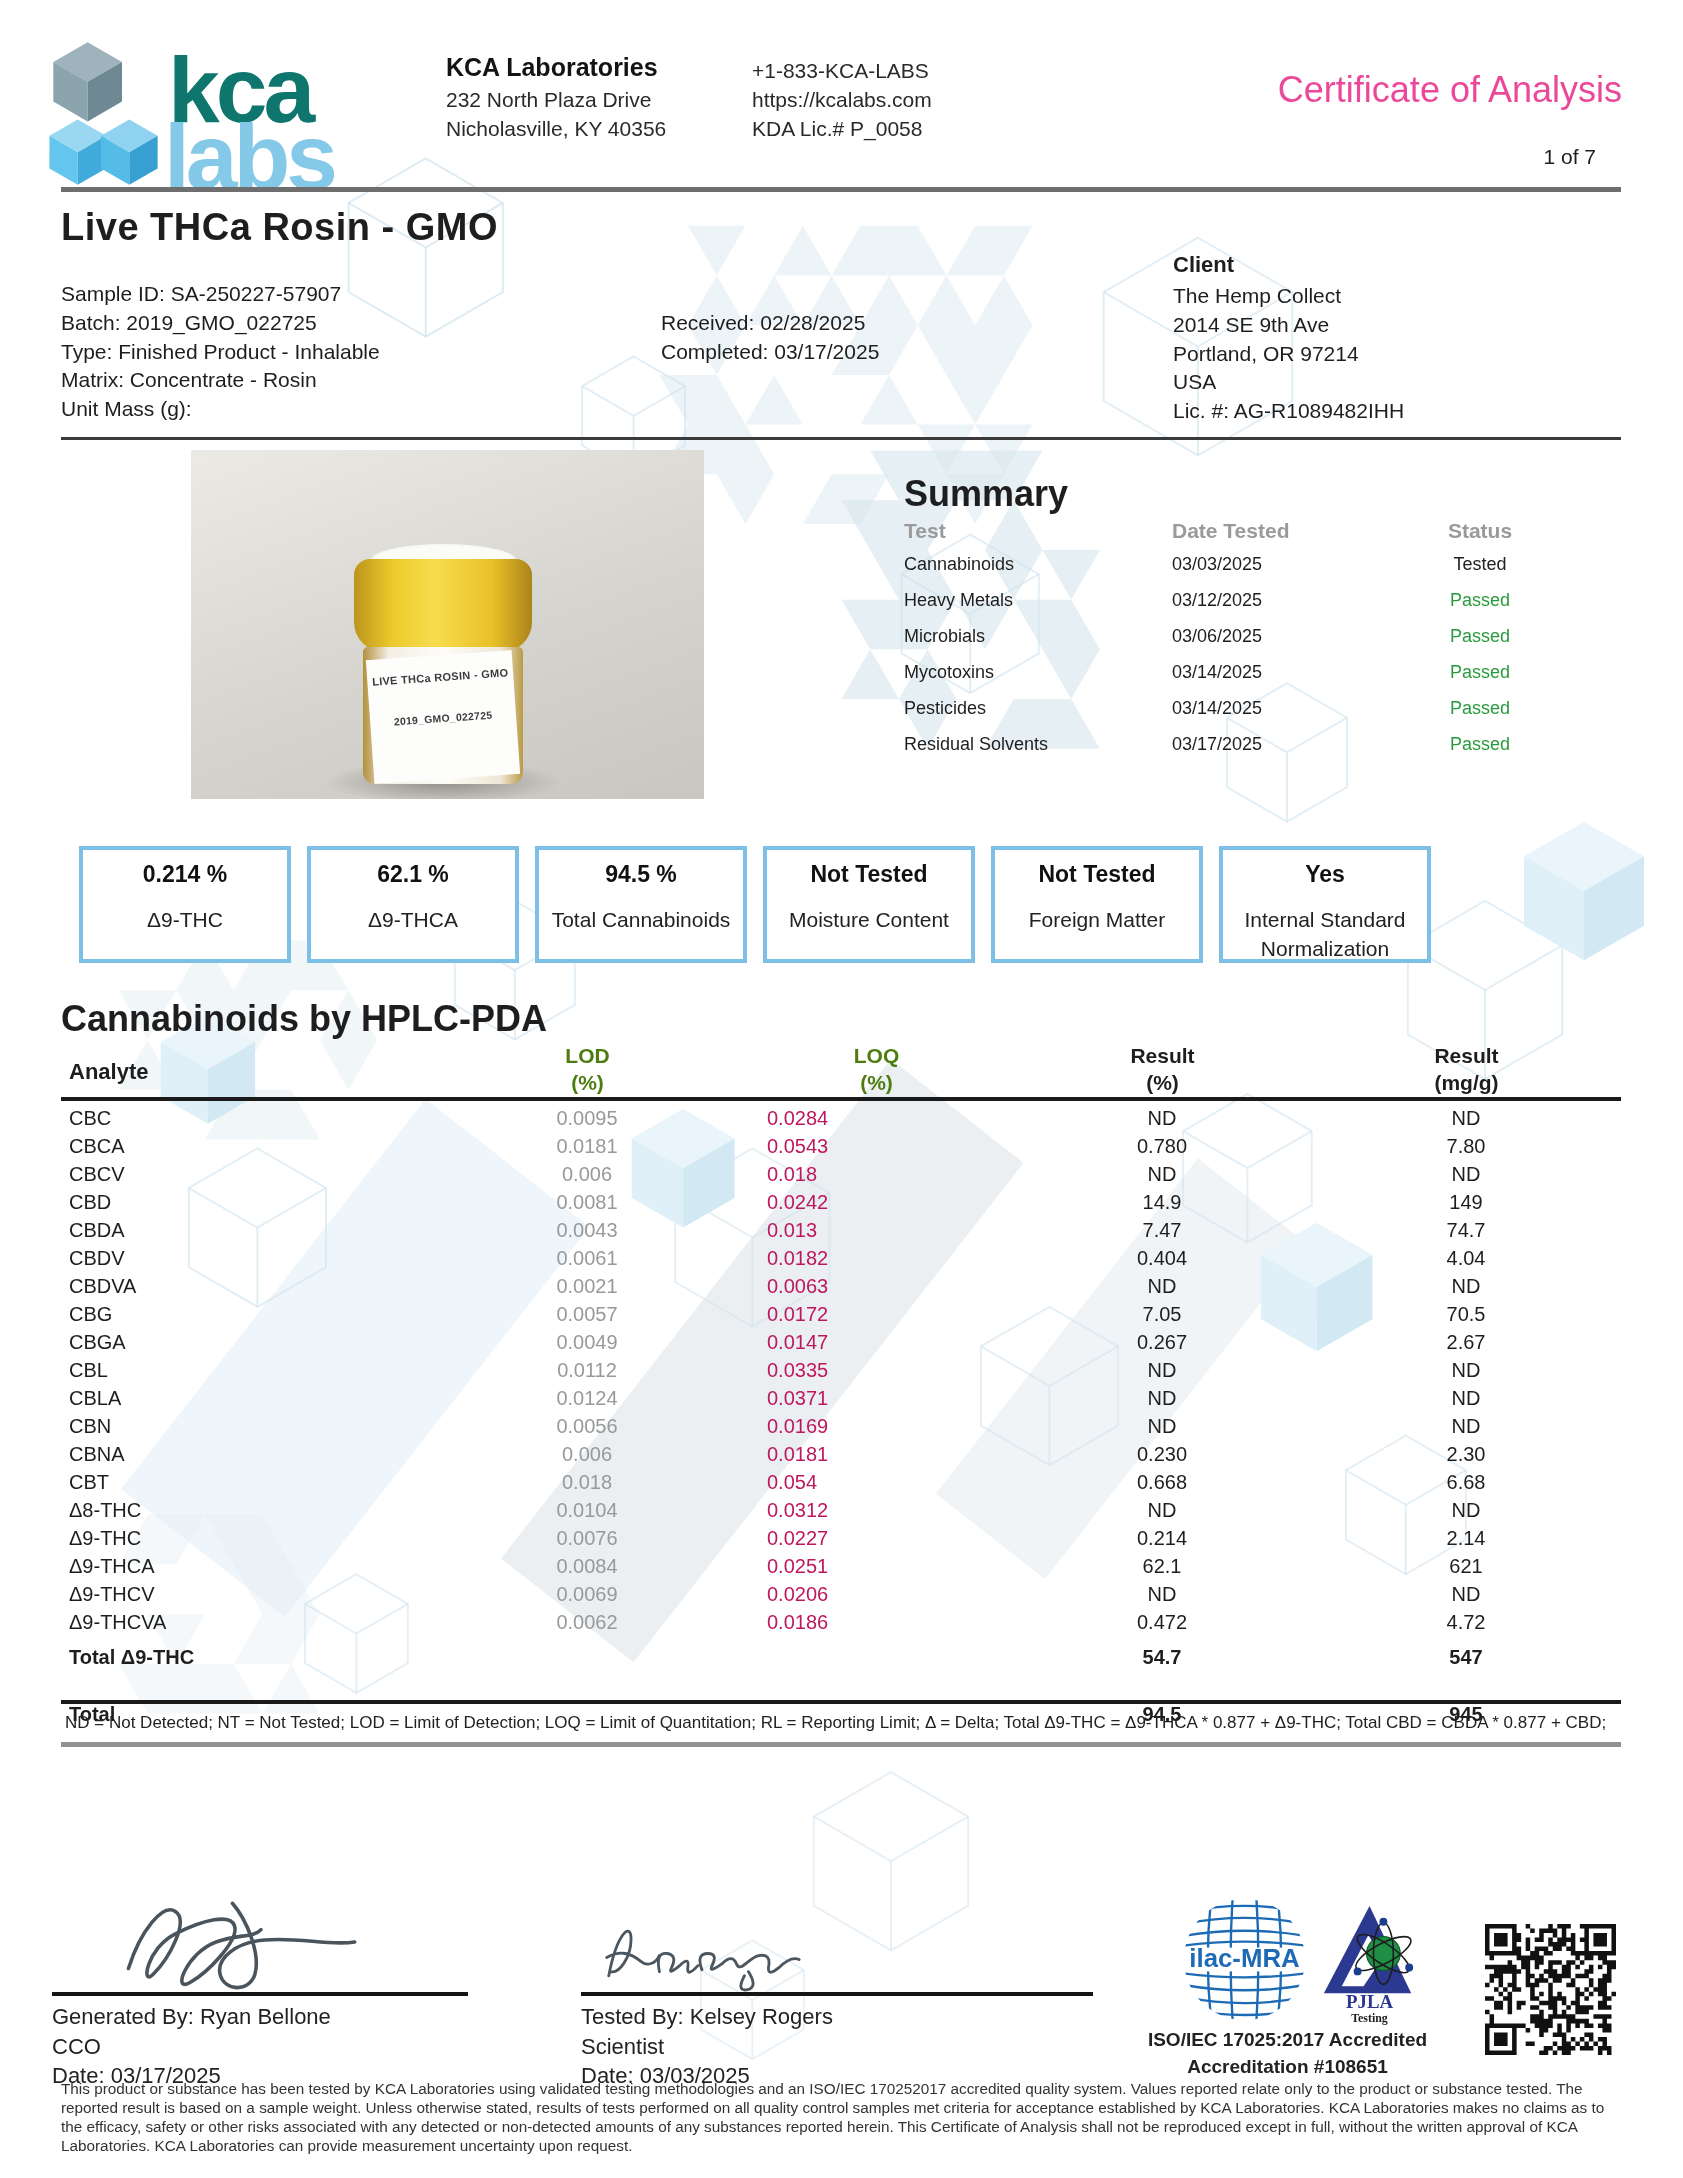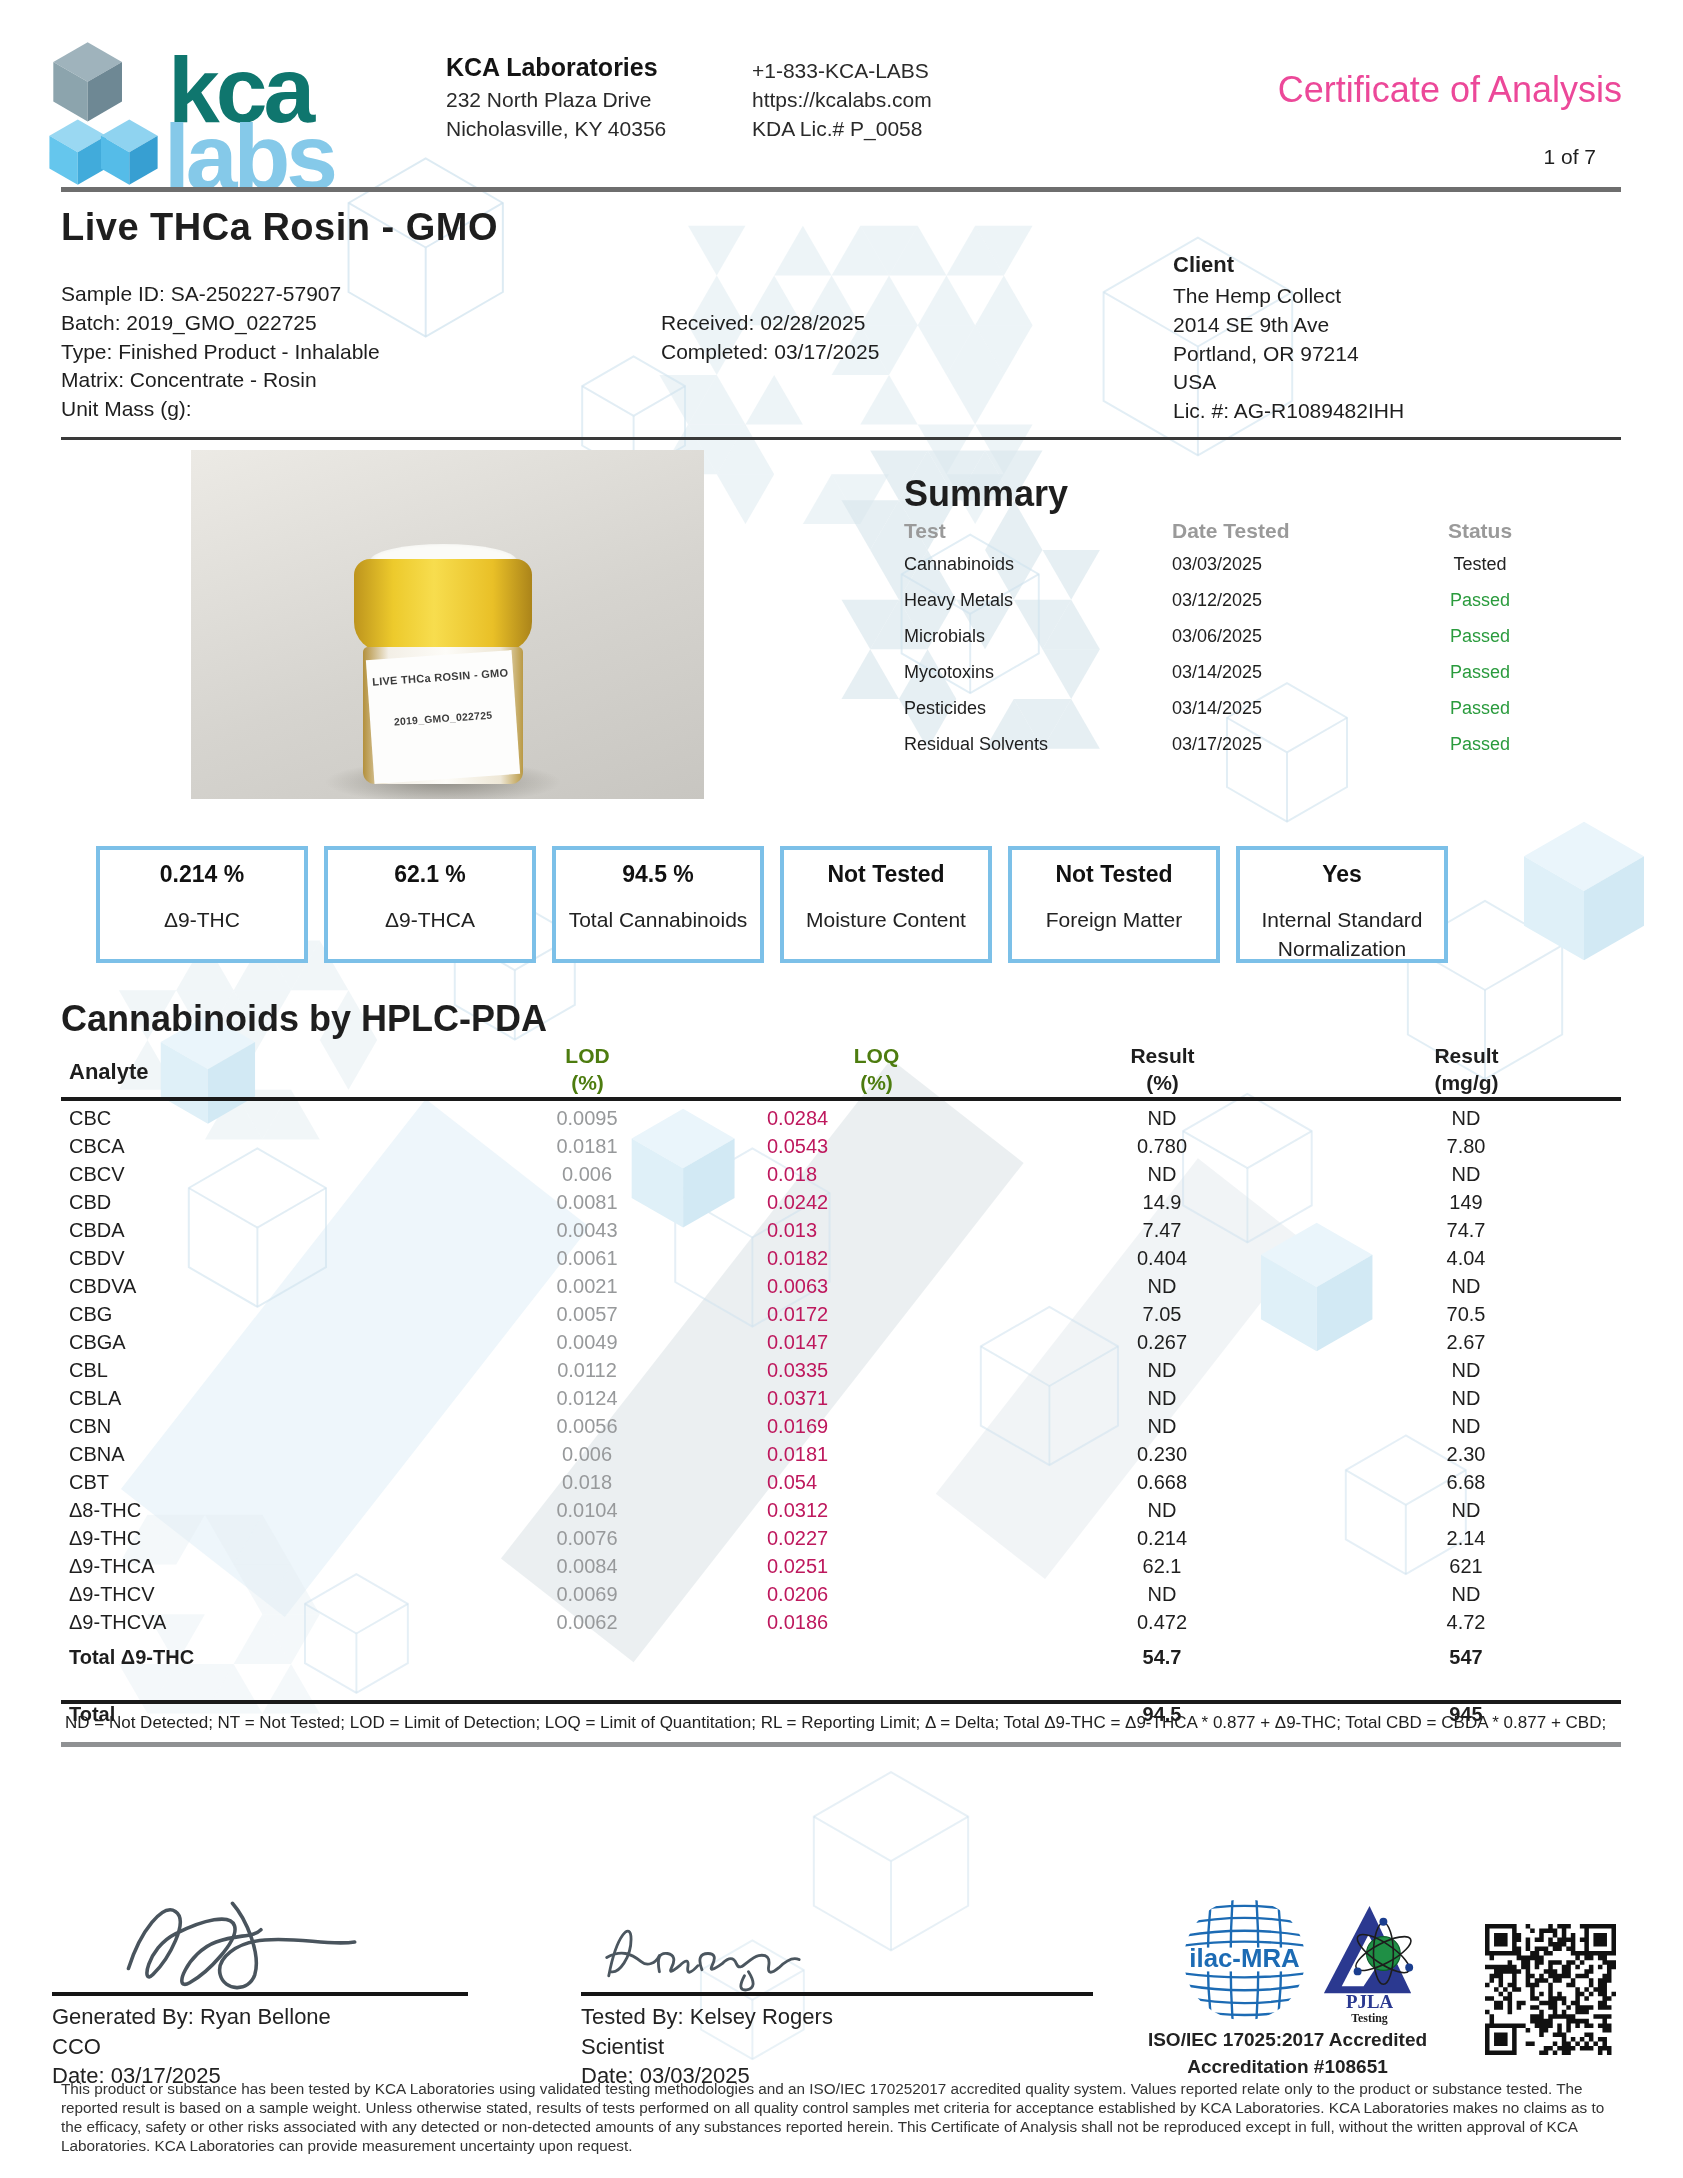--- a/index.html
+++ b/index.html
@@ -319,21 +319,21 @@
     <span class="s-date">03/14/2025</span>
     <span class="s-status" style="color: rgb(42, 155, 61);">Passed</span>
   </div>
     <div class="sum-row">
     <span class="s-test">Residual Solvents</span>
     <span class="s-date">03/17/2025</span>
     <span class="s-status" style="color: rgb(42, 155, 61);">Passed</span>
   </div>
   </div>
 
-<div class="abs boxes" style="left:96px;top:846px;width:1352px;height:117px">
+<div class="abs boxes" style="left:79px;top:846px;width:1352px;height:117px">
 
 <div class="rbox">
     <div class="rbox-value">0.214 %</div>
     <div class="rbox-label">Δ9-THC</div>
   </div>
     <div class="rbox">
     <div class="rbox-value">62.1 %</div>
     <div class="rbox-label">Δ9-THCA</div>
   </div>
     <div class="rbox">

